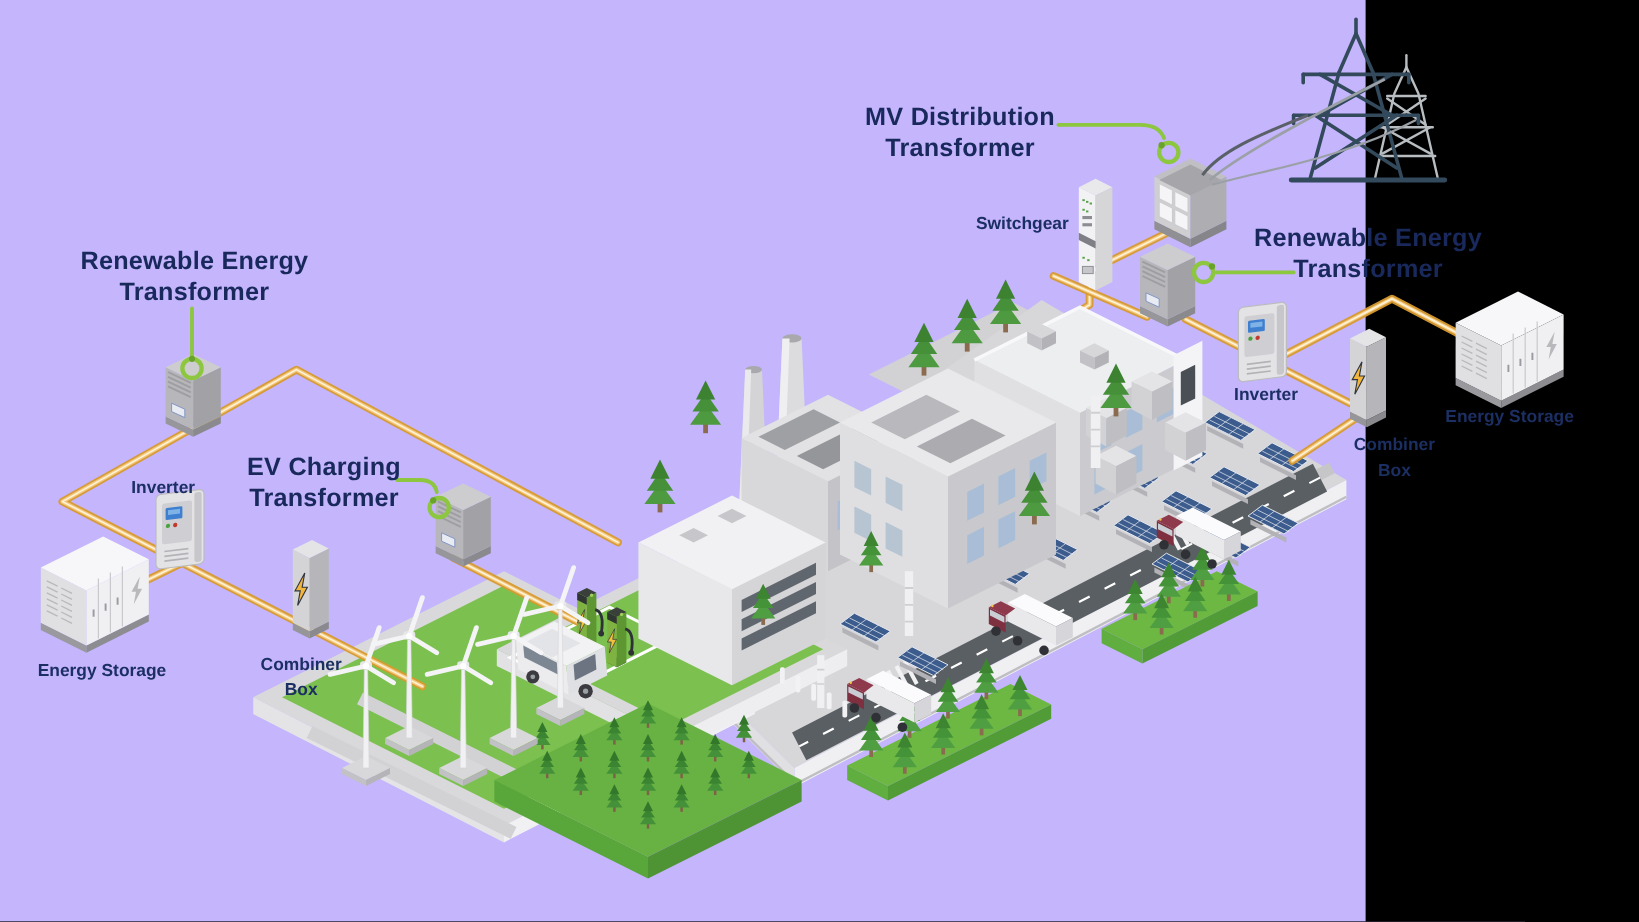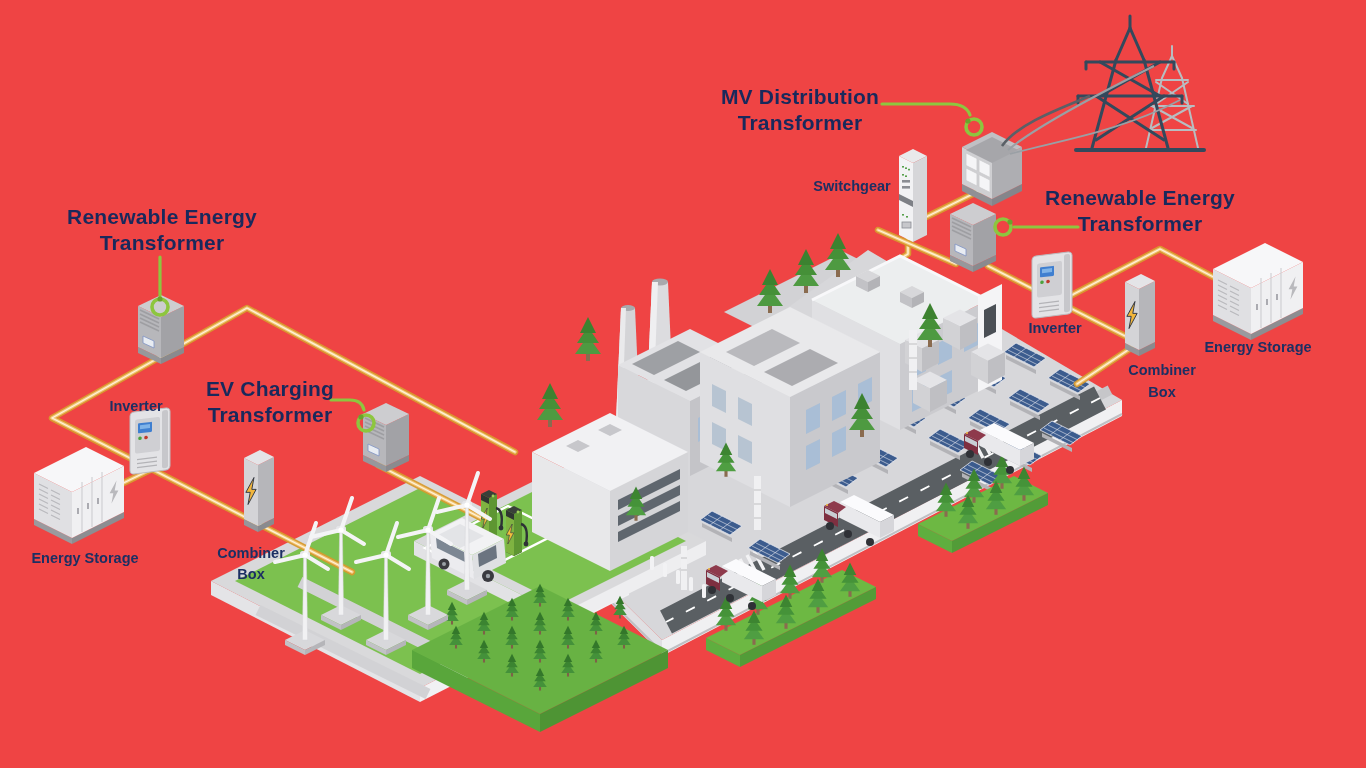--- a/index.html
+++ b/index.html
@@ -1,16 +1,16 @@
 <!DOCTYPE html>
 <html><head>
 <meta charset="utf-8">
 <style>
   html,body{margin:0;padding:0;background:#000;width:1366px;height:768px;overflow:hidden}
-  #stage{position:relative;width:1366px;height:768px;background:#ef4444;font-family:"Liberation Sans",sans-serif}
+  #stage{position:relative;width:1138px;height:768px;background:#c4b5fd;font-family:"Liberation Sans",sans-serif}
   svg text{font-family:"Liberation Sans",sans-serif}
   .big-label{font-size:21px;font-weight:bold;fill:#19295c;letter-spacing:.2px}
   .small-label{font-size:14.5px;font-weight:bold;fill:#1c2f63}
   .w1{fill:none;stroke:#d89a2e;stroke-width:6.5;stroke-linecap:round;stroke-linejoin:round;opacity:.95}
   .w2{fill:none;stroke:#f3c87d;stroke-width:3.4;stroke-linecap:round;stroke-linejoin:round}
   .w3{fill:none;stroke:#fff3d9;stroke-width:1.3;stroke-linecap:round;stroke-linejoin:round}
   .callout{fill:none;stroke:#8dc63f;stroke-width:3.2;stroke-linecap:round}
   .ring{fill:none;stroke:#8dc63f;stroke-width:3.6}
   .tower-dark{stroke:#33495c;stroke-width:3;stroke-linecap:round;fill:none}
   .tower-lite{stroke:#b8bdc1;stroke-width:2;stroke-linecap:round;fill:none}

